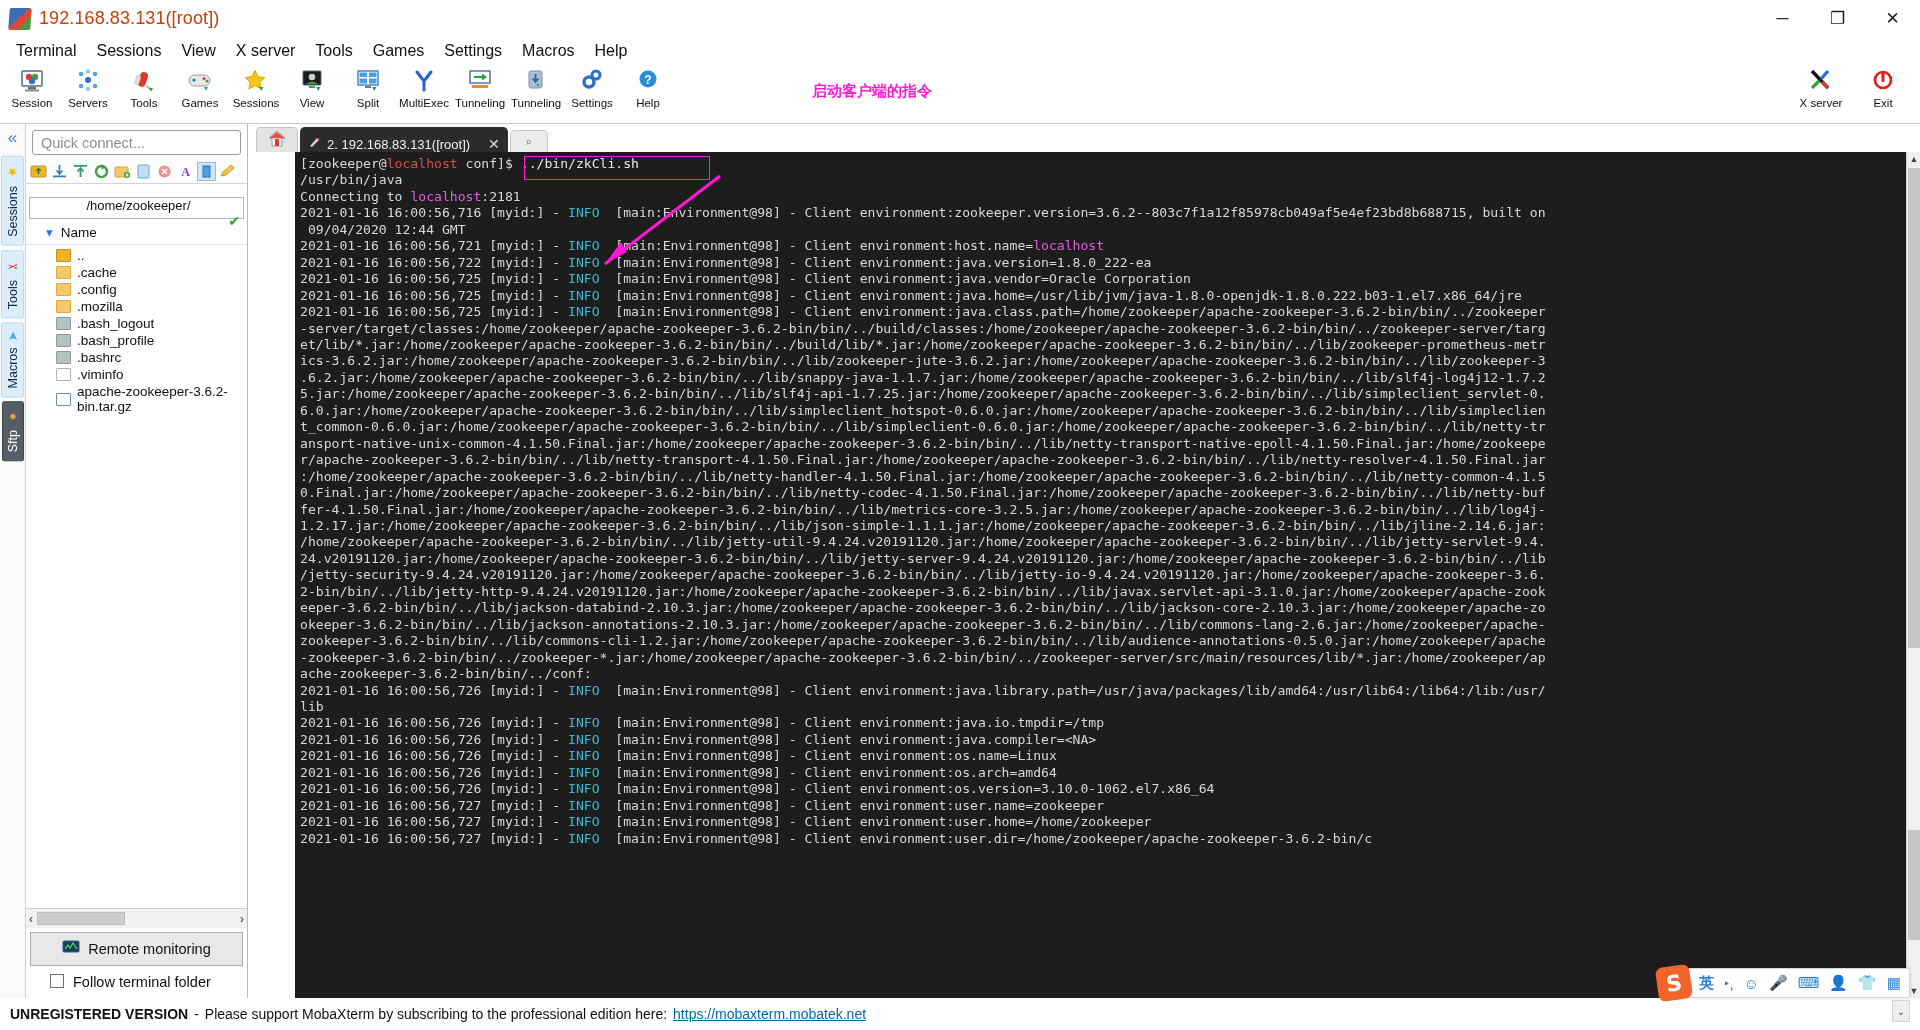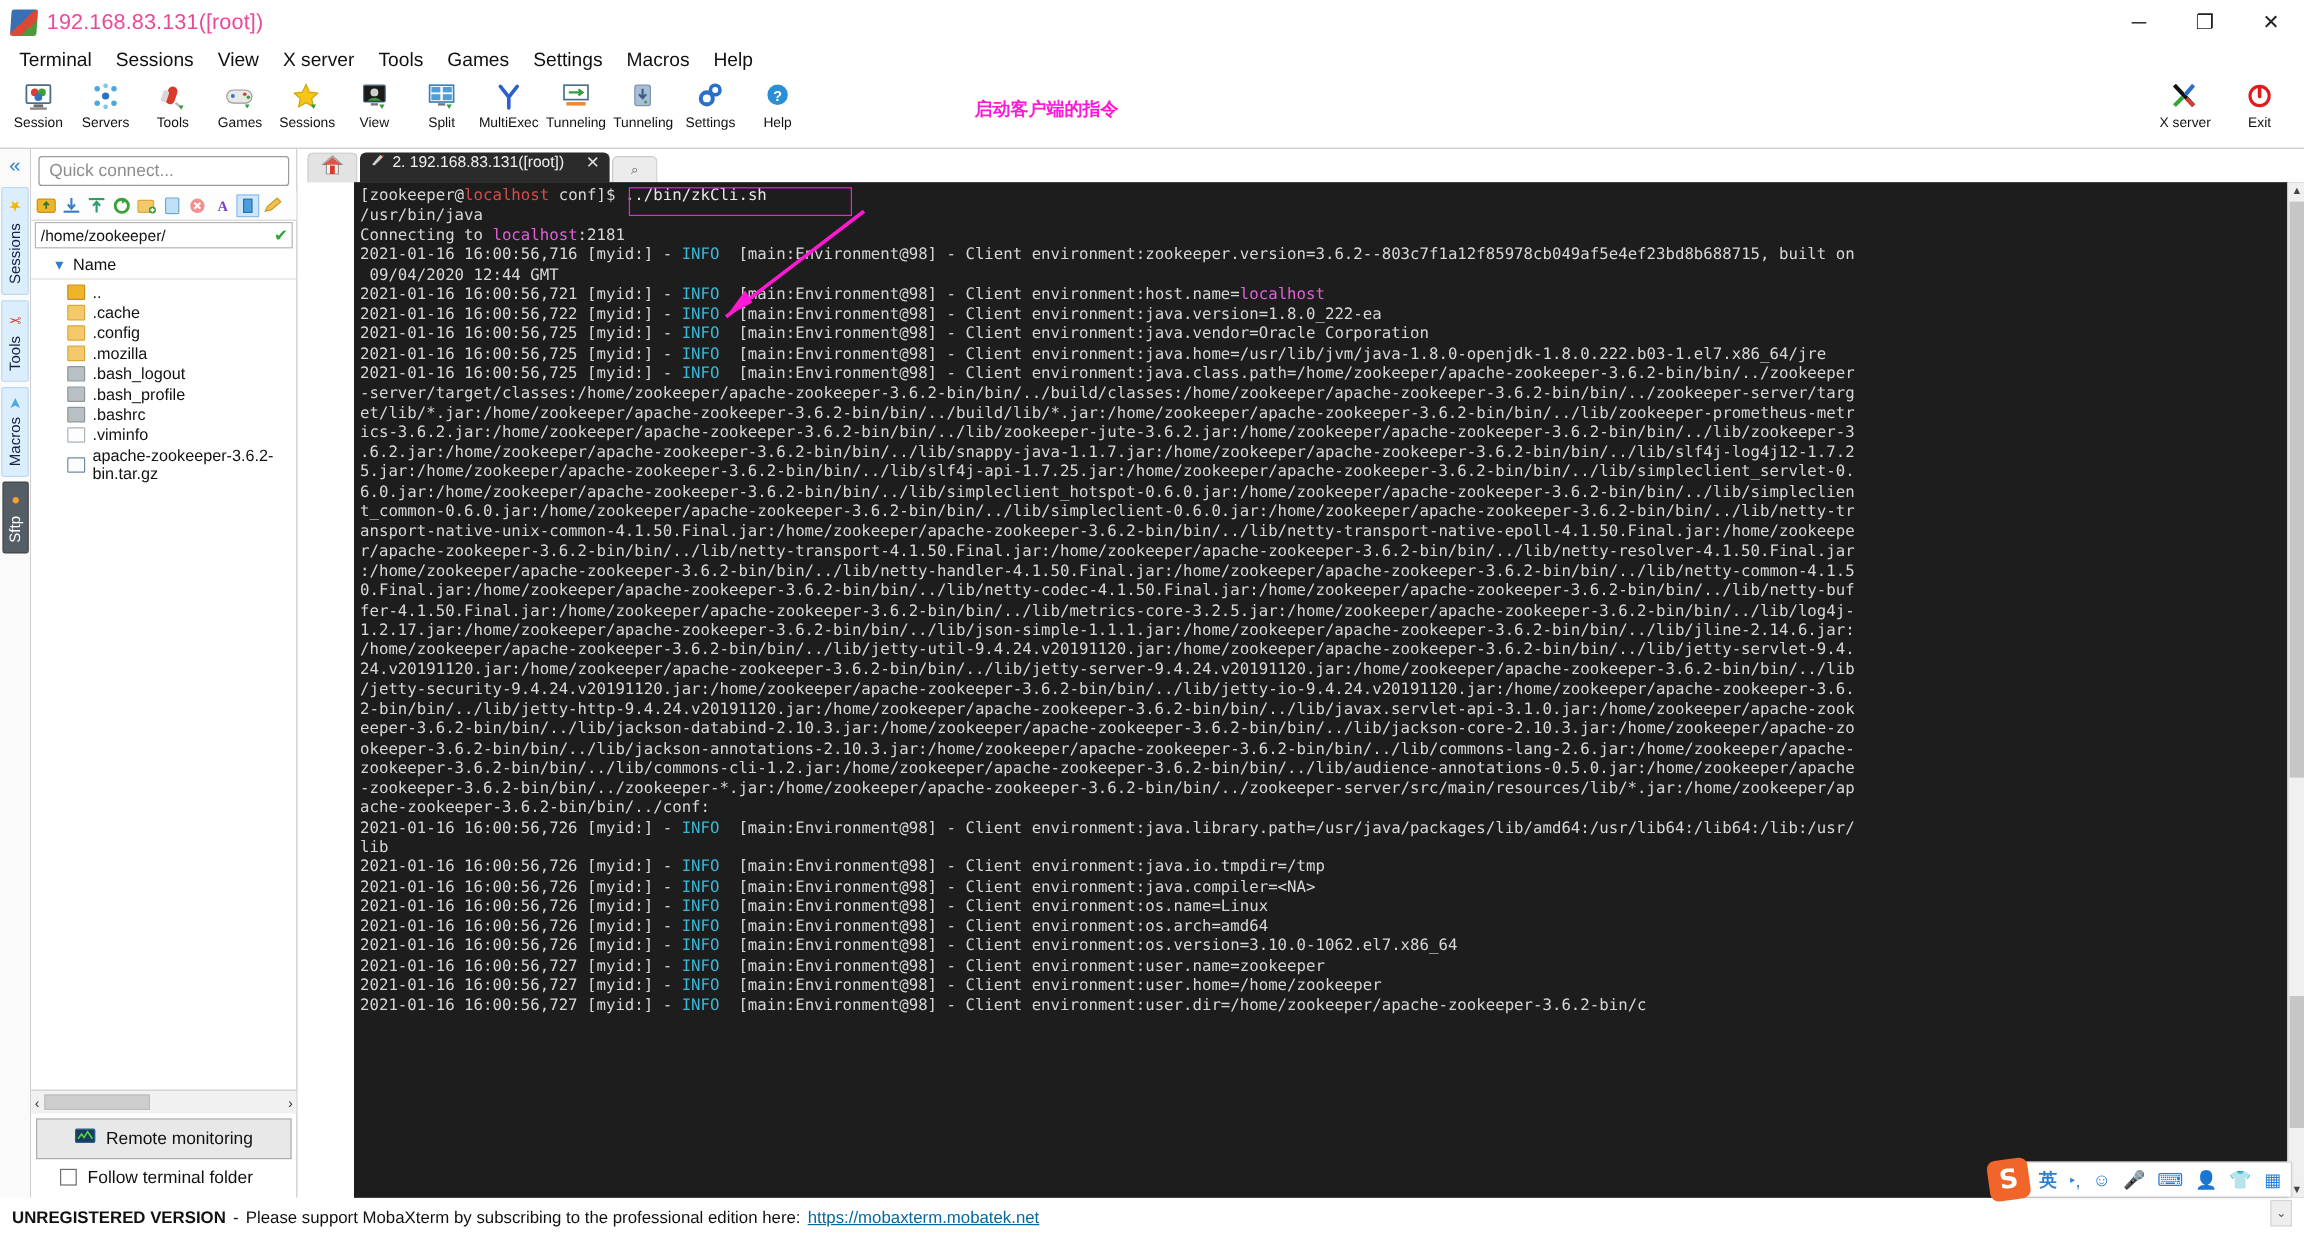--- a/index.html
+++ b/index.html
@@ -13,21 +13,21 @@
   
   .titlebar {
     height: 38px; display: flex; align-items: center;
     background: #ffffff; border-bottom: 1px solid #ffffff;
   }
   .title-icon {
     width: 22px; height: 22px; margin: 0 8px 0 9px; position: relative;
     background: linear-gradient(135deg,#3b6fb5 0%,#3b6fb5 45%,#d94a36 45%,#d94a36 70%,#4e9a3a 70%);
     border-radius: 2px; transform: skewX(-4deg);
   }
-  .title-text { font-size: 18px; color: #ec4899; letter-spacing: .1px; }
+  .title-text { font-size: 18px; color: #c2410c; letter-spacing: .1px; }
   .winbtns { margin-left: auto; display: flex; height: 38px; }
   .winbtn {
     width: 55px; height: 38px; display: flex; align-items: center; justify-content: center;
     font-size: 17px; color: #222;
   }
 
   
   .menubar {
     height: 26px; display: flex; align-items: center;
     padding-left: 6px; background: #ffffff; font-size: 16px; color: #111;
@@ -82,22 +82,22 @@
     font-size: 14.5px; color: #8d8d8d; padding: 2px 8px; background: #fff;
     display: flex; align-items: center;
   }
   .sftp-toolbar {
     display: flex; align-items: center; gap: 2px; height: 25px;
     border-bottom: 1px solid #d5d5d5; padding: 0 3px; background: #fdfdfd;
   }
   .sicon { width: 19px; height: 19px; display: flex; align-items: center; justify-content: center; font-size: 13px; }
   .pathbar {
     display: flex; align-items: center; height: 22px;
-    border: 1px solid #b6b6b6; margin: 1px 3px 0 3px; background: #fff;
-    font-size: 13px; color: #111; padding-left: 4px;
+    border: 1px solid #b6b6b6; margin: 13px 3px 0 3px; background: #fff;
+    font-size: 13px; color: #111; padding-left: 4px; flex-direction: column;
   }
   .pathbar .ok { margin-left: auto; margin-right: 3px; color: #2aa83c; font-size: 14px; }
   .filehdr {
     display: flex; align-items: center; gap: 8px; font-size: 13.5px;
     color: #111; padding: 5px 0 4px 20px; border-bottom: 1px solid #e2e2e2;
   }
   .filelist { flex: 1; overflow: hidden; padding-top: 2px; }
   .frow { display: flex; align-items: center; gap: 6px; padding: 1px 0 1px 30px; font-size: 13.5px; color: #111; }
   .fi { width: 15px; height: 13px; display: inline-block; border-radius: 1px; flex: none; }
   .fi.folder { background: #f5c96b; border: 1px solid #d9a93f; }
@@ -127,21 +127,21 @@
     height: 28px; background: #ffffff; display: flex; align-items: flex-end;
     padding-left: 8px; gap: 2px;
   }
   .homebtn {
     width: 42px; height: 25px; background: #e3e3e3; border: 1px solid #c3c3c3;
     border-bottom: none; border-radius: 5px 5px 0 0;
     display: flex; align-items: center; justify-content: center;
   }
   .ttab {
     height: 25px; background: #2b2b2b; color: #f0f0f0; border-radius: 5px 5px 0 0;
-    display: flex; align-items: flex-start; gap: 6px; padding: 0 8px; font-size: 13px;
+    display: flex; align-items: flex-end; gap: 6px; padding: 0 8px; font-size: 13px;
   }
   .ttab .x { margin-left: 12px; font-size: 14px; color: #ddd; }
   .plustab {
     width: 38px; height: 22px; background: #ececec; border: 1px solid #c8c8c8; border-bottom: none;
     border-radius: 5px 5px 0 0; display: flex; align-items: center; justify-content: center;
     font-size: 11px; color: #666;
   }
   .termwrap { flex: 1; display: flex; background: #1d1d1d; min-height: 0; position: relative; margin-left: 47px; }
   .term {
     flex: 1; background: #1d1d1d; color: #d8d8d8;

